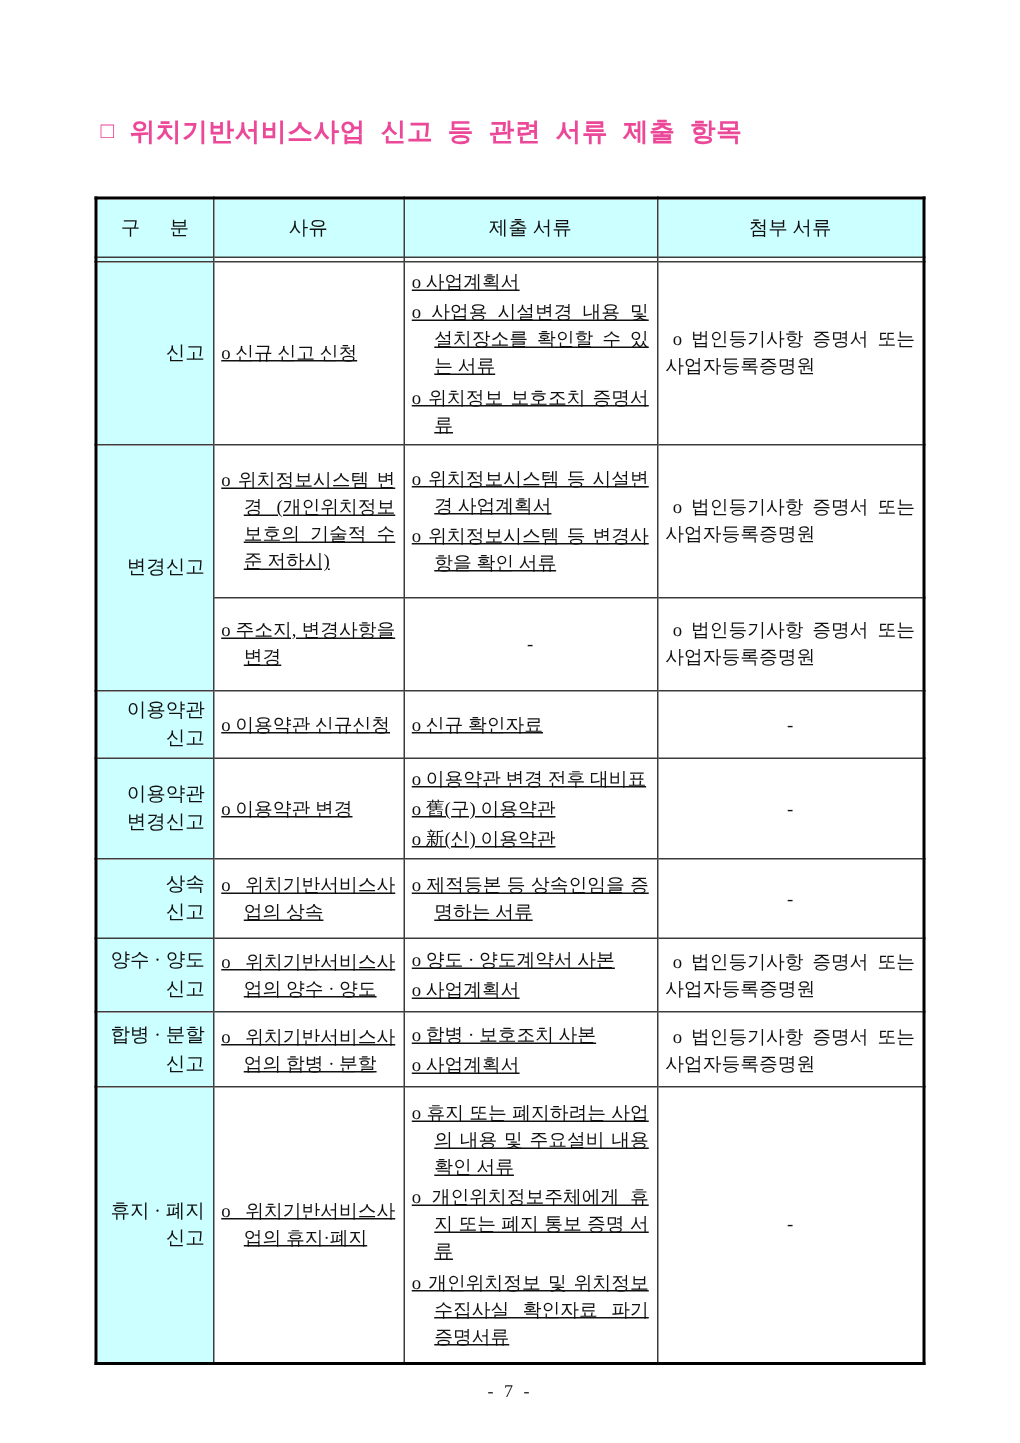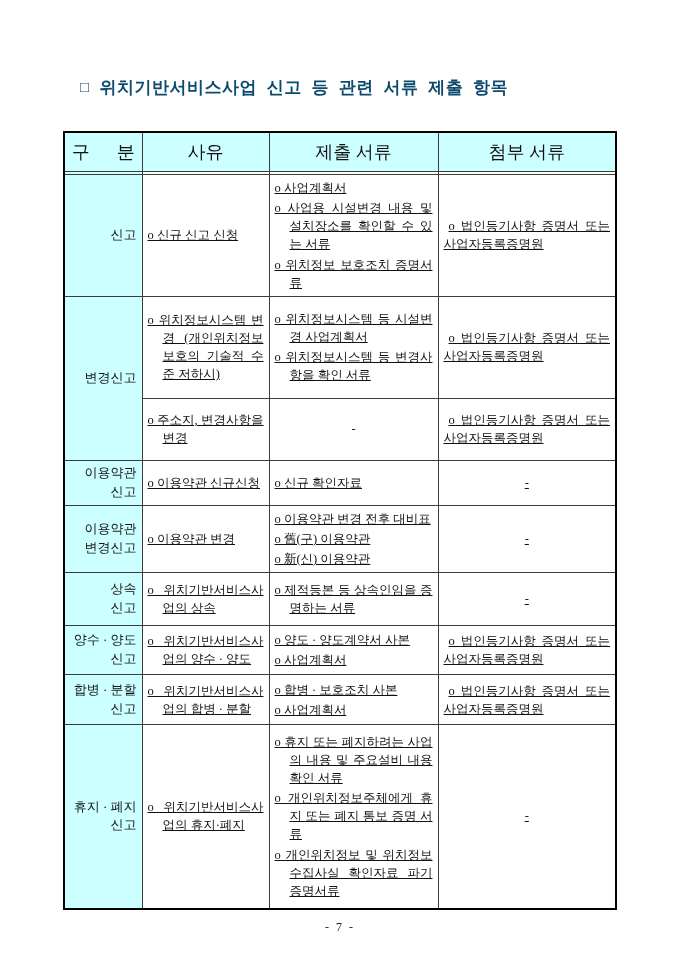--- a/index.html
+++ b/index.html
@@ -5,56 +5,56 @@
   html,body{margin:0;padding:0;background:#ffffff;}
   .page{
     position:relative;
     width:680px;height:962px;
     background:#ffffff;
     font-family:"Liberation Serif","DejaVu Serif",serif;
     color:#111;
     overflow:hidden;
   }
   .title{
-    position:absolute;left:80px;top:76px;
-    font-size:17px;font-weight:bold;color:#0c4a6e;
+    position:absolute;left:67px;top:76px;
+    font-size:17px;font-weight:bold;color:#ec4899;
     letter-spacing:0.5px;word-spacing:5px;
     white-space:nowrap;
   }
   .title .marker{font-weight:normal;font-size:15px;margin-right:10px;position:relative;top:-1px;}
   table.doc{
     position:absolute;left:63px;top:131px;
     width:552px;
     border-collapse:collapse;
     table-layout:fixed;
     border:2px solid #000;
     font-size:12.5px;line-height:1.45;
   }
   table.doc th, table.doc td{
     border:1px solid #3c3c3c;
     padding:2px 5px;
     vertical-align:middle;
     overflow:hidden;
   }
   table.doc th{
     background:#CCFFFF;
-    font-weight:normal;font-size:18px;
+    font-weight:normal;font-size:13px;
     text-align:center;height:34px;
     white-space:pre;
   }
   tr.sep td{height:2px;padding:0;background:#ffffff;}
   tr.sep td.cat{background:#CCFFFF;}
   td.cat{
     background:#CCFFFF;
     text-align:right;
     white-space:pre-line;
     font-size:13px;
   }
   td.reason, td.submit{text-align:justify;}
-  td.attach{text-align:justify;text-indent:5px;text-decoration:underline;}
+  td.attach{text-align:justify;text-indent:5px;}
   .li{
     padding-left:15px;text-indent:-15px;
     margin:2px 0;
     text-align:justify;
     text-decoration:underline;
   }
   td.dash{text-align:center;text-indent:0;}
   .footer{
     position:absolute;left:0;top:920px;width:680px;
     text-align:center;font-size:12px;color:#222;

